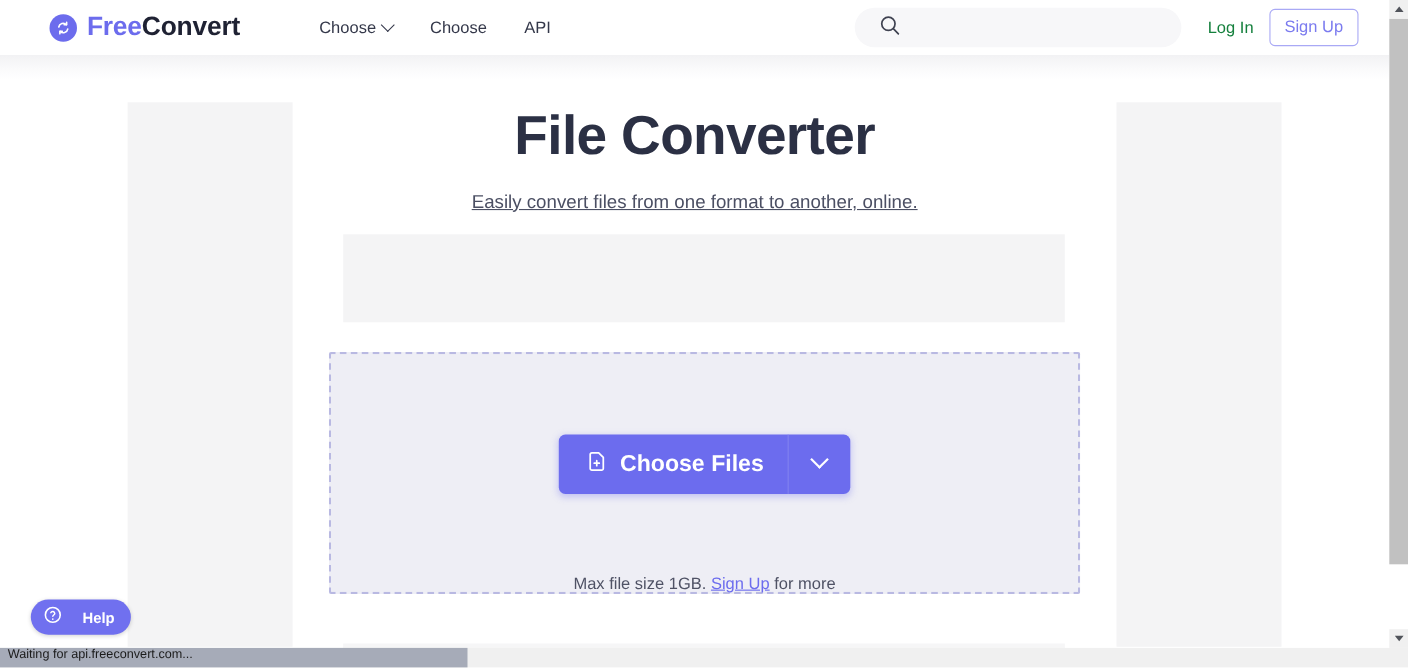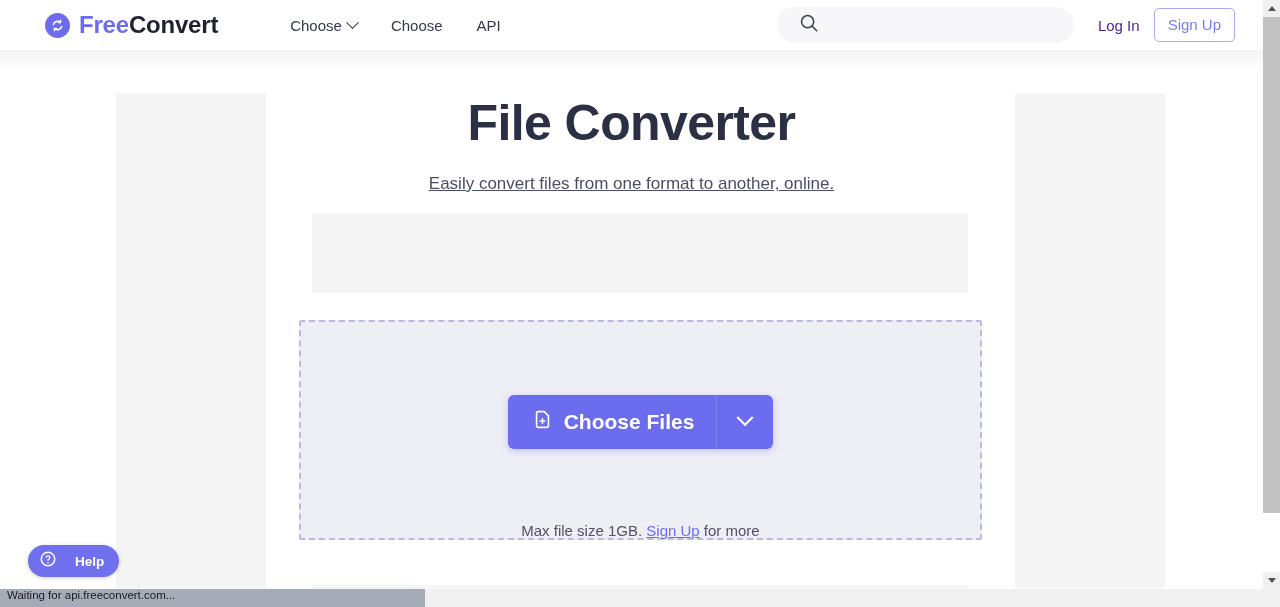--- a/index.html
+++ b/index.html
@@ -113,21 +113,21 @@
     outline: none;
     background: transparent;
     font-family: "Liberation Sans", sans-serif;
     font-size: 14.5px;
     color: #3a3d4d;
   }
   #search-input::placeholder { color: #8b8e9d; }
 
   #login-link {
     font-size: 15px;
-    color: #4c1d95;
+    color: #15803d;
     cursor: pointer;
     margin-right: 14px;
     white-space: nowrap;
   }
   #signup-button {
     font-size: 15px;
     color: #7b7bef;
     border: 1.3px solid #a9a9f5;
     border-radius: 5px;
     padding: 7px 13px 8px;

